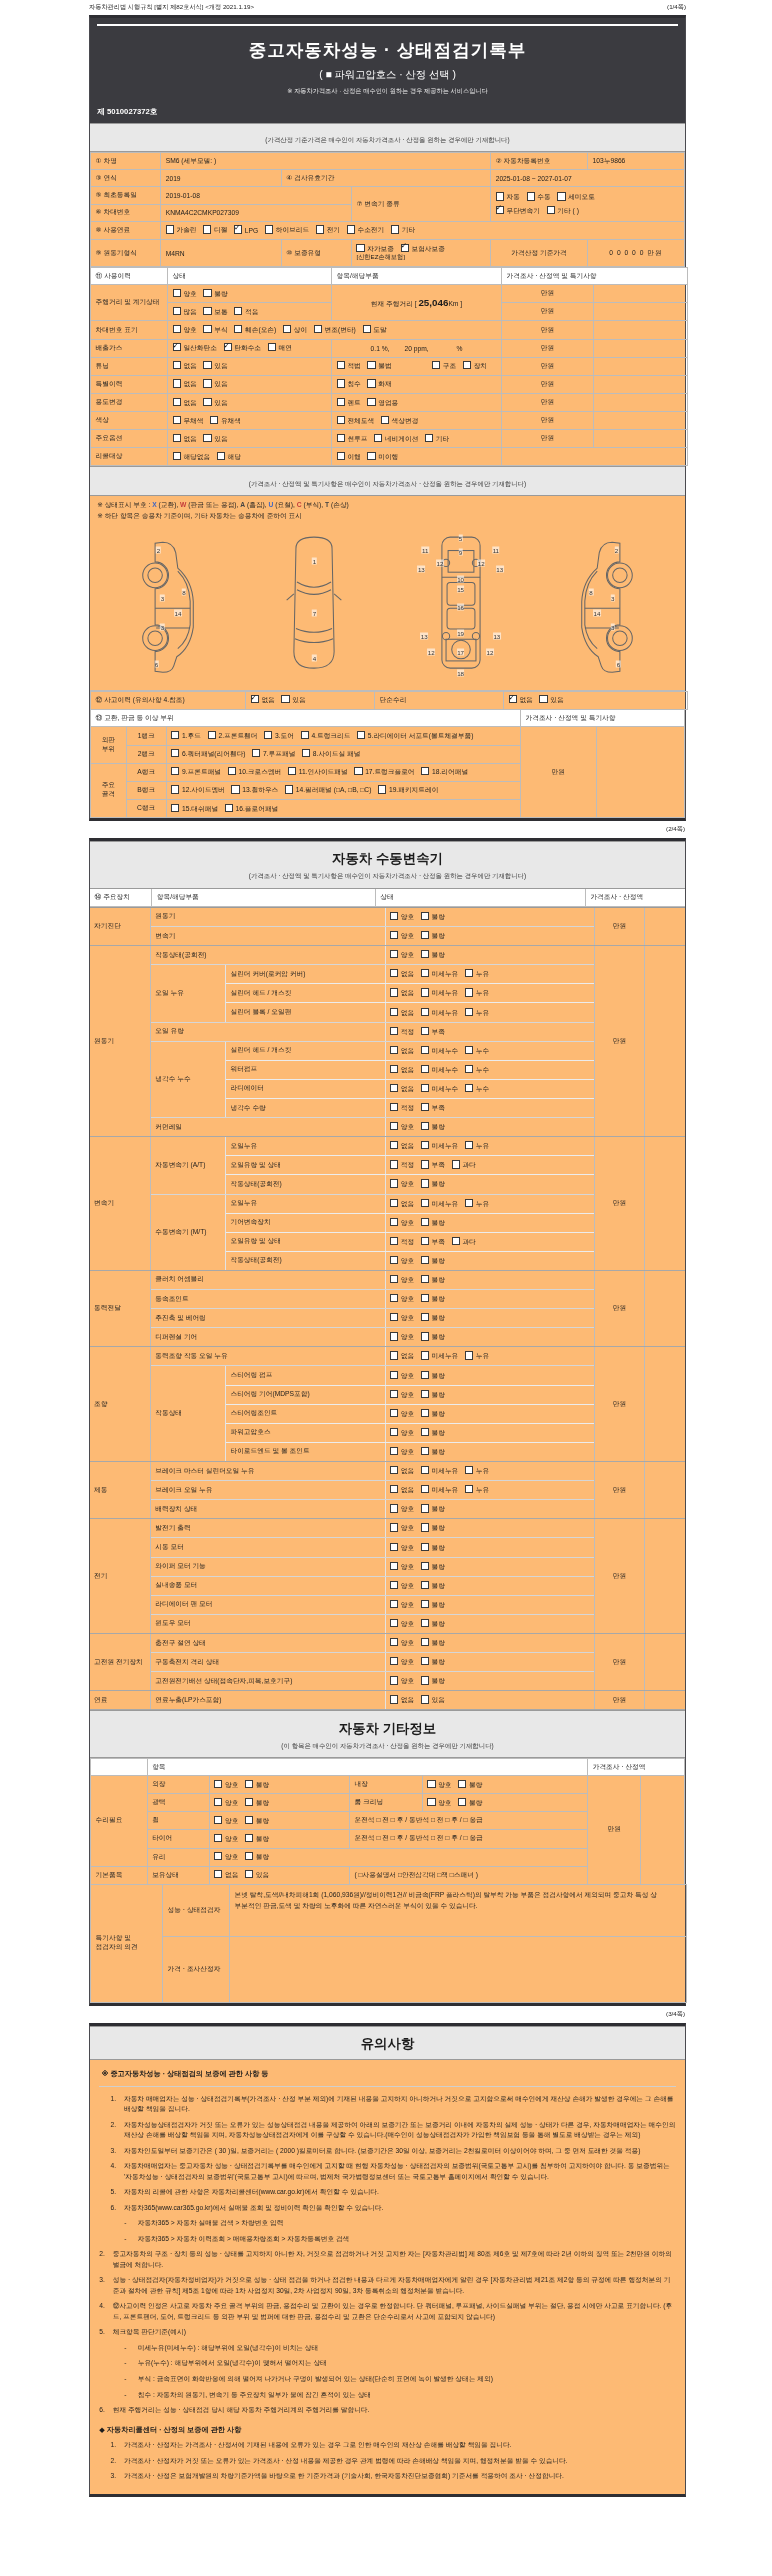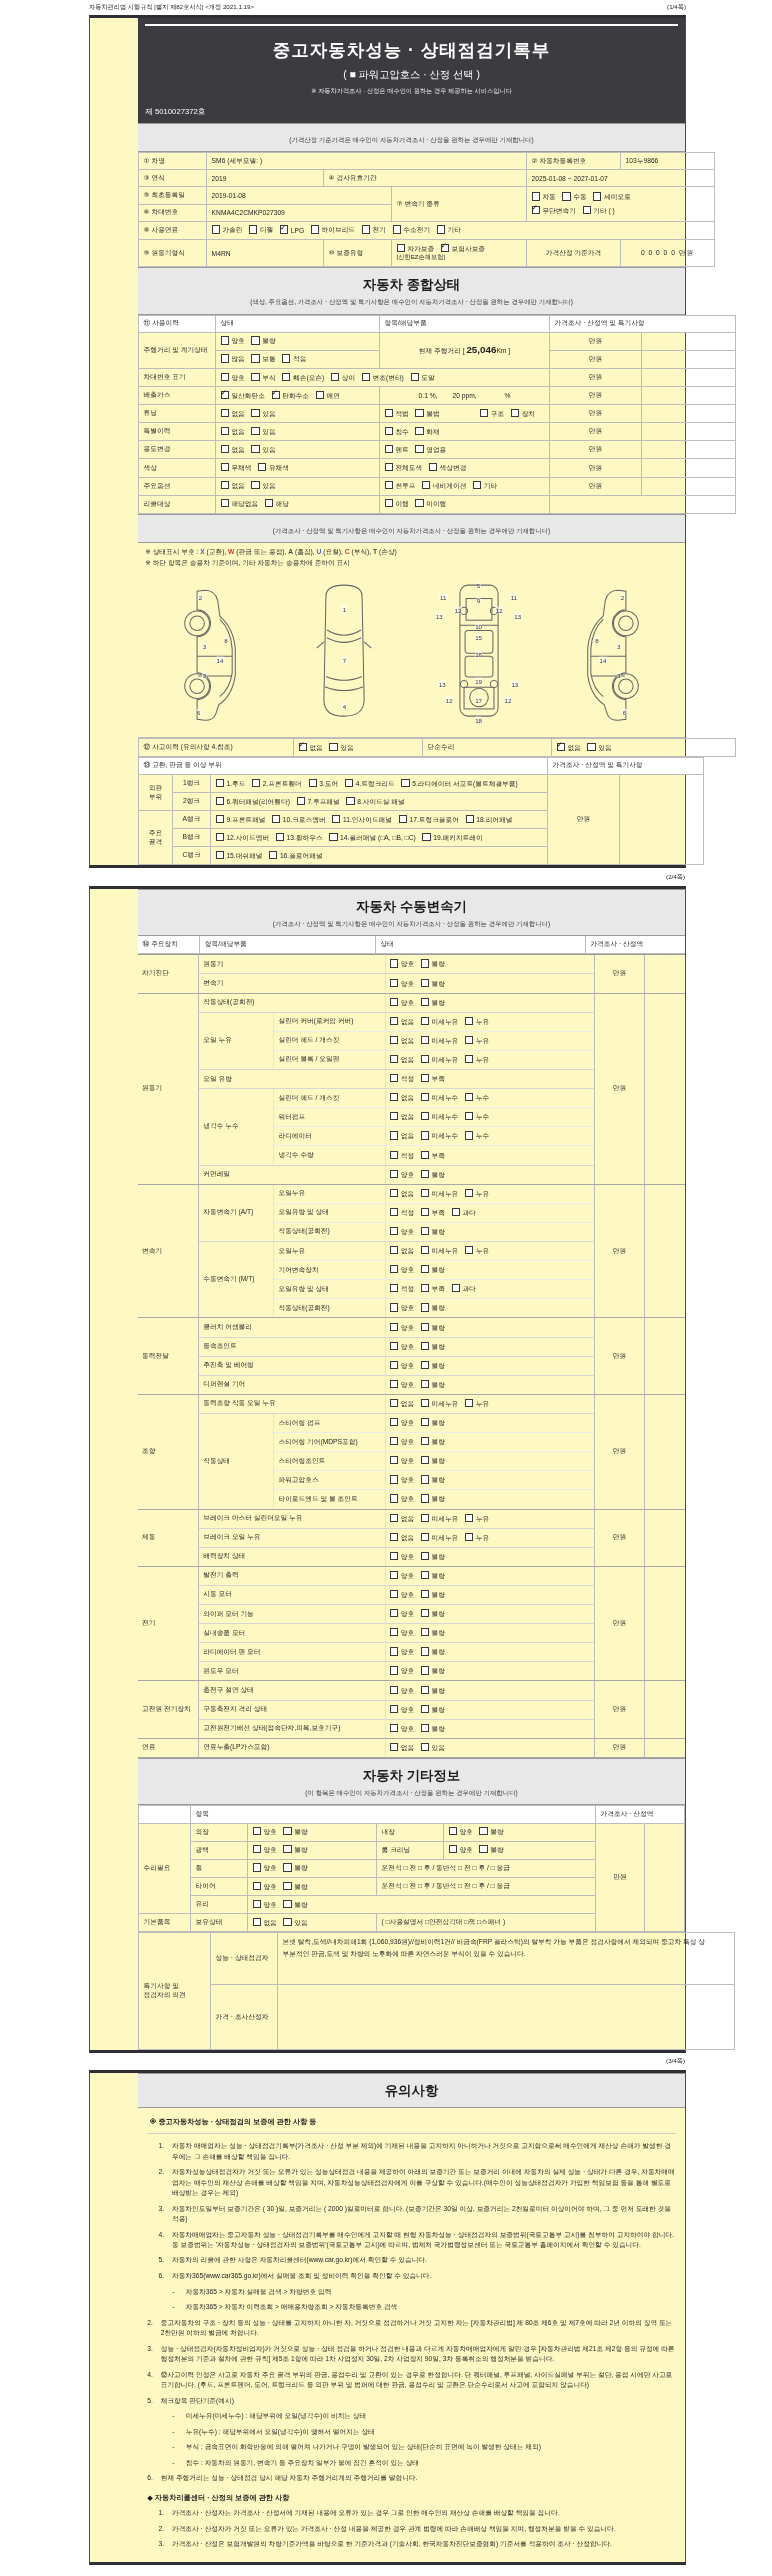--- a/index.html
+++ b/index.html
@@ -1,26 +1,26 @@
 <!DOCTYPE html>
 <html style="font-size:8.2px"><head>
 <meta charset="utf-8">
 <style>
   html,body{margin:0;padding:0;background:#fff;}
   body{width:773px;min-height:2576px;font-family:"Liberation Sans","DejaVu Sans",sans-serif;color:#1c1c1c;}
   .sheet{width:597px;margin:0 0 0 89px;padding-top:3.1px;}
   .topline{display:flex;justify-content:space-between;font-size:6.2px;color:#222;margin-bottom:3.1px;}
   .pagemark{text-align:right;font-size:6.2px;margin:4.1px 1px;}
-  .page{border-left:1px solid #4a4a4f;border-right:1px solid #4a4a4f;border-top:3.1px solid #2e2e33;border-bottom:3.1px solid #2e2e33;background:#fef9c3;padding-left:48px;}
+  .page{border-left:1px solid #4a4a4f;border-right:1px solid #4a4a4f;border-top:3.1px solid #2e2e33;border-bottom:3.1px solid #2e2e33;background:#fdba74;}
   .darkhead{background:#3b3b40;color:#fff;text-align:center;padding:5.2px 7.2px 5.2px;}
   .darkhead .wline{height:2.1px;background:#fff;margin:1px 0 11.3px;}
   .darkhead .t{font-size:17.5px;font-weight:bold;letter-spacing:1px;}
   .darkhead .s{font-size:10.3px;margin-top:6.2px;}
   .darkhead .n{font-size:6.2px;margin-top:5.2px;color:#eee;}
-  .darkhead .docno{text-align:left;font-size:7.7px;font-weight:normal;margin-top:11.3px;}
+  .darkhead .docno{text-align:left;font-size:7.7px;font-weight:bold;margin-top:11.3px;}
   .sechead{background:#e8e8e8;border-top:0.5px solid #9a9a9a;border-bottom:0.5px solid #9a9a9a;text-align:center;padding:8.2px 4.1px 6.2px;}
   .sechead .t{font-size:13.4px;font-weight:bold;}
   .sechead .s{font-size:6.4px;margin-top:4.1px;color:#333;}
   table.tbl{width:100%;border-collapse:collapse;table-layout:fixed;}
   .tbl td,.tbl th{border:0.5px solid #bcbcbc;padding:3.6px 4.6px;font-size:6.7px;vertical-align:middle;word-break:keep-all;}
   .tbl th{font-weight:normal;text-align:left;background:#fff;}
   .lbl{color:#222;}
   .cb{display:inline-block;width:6.2px;height:6.2px;border:1px solid #3a3a3a;position:relative;margin-right:2.6px;vertical-align:-1px;background:#fff;}
   .cb.checked::after{content:"✓";position:absolute;left:-1px;top:-3.6px;font-size:7.7px;font-weight:bold;color:#111;}
   .opt{display:inline-block;margin-right:6.7px;white-space:nowrap;font-size:6.7px;}
@@ -135,24 +135,20 @@
         <td>
           <span><span class="opt"><span class="cb"></span><span class="ol">자가보증</span></span><span class="opt"><span class="cb checked"></span><span class="ol">보험사보증</span></span></span>
           <span style="font-size:6.2px">[신한EZ손해보험]</span>
         </td>
         <td class="lbl center">가격산정 기준가격</td>
         <td class="center" style="letter-spacing:1px">0 0 0 0 0 만원</td>
       </tr>
     </tbody>
       </table>
 
-    <div class="sechead">
-      <div class="t">자동차 종합상태</div>
-      <div class="s">(색상, 주요옵션, 가격조사 · 산정액 및 특기사항은 매수인이 자동차가격조사 · 산정을 원하는 경우에만 기재합니다)</div>
-    </div>
 
     <table class="tbl">
       <colgroup>
           <col style="width:77px">
           <col style="width:164px">
           <col style="width:170px">
           <col style="width:92px">
           <col style="width:94px">
         </colgroup>
       <tbody>

